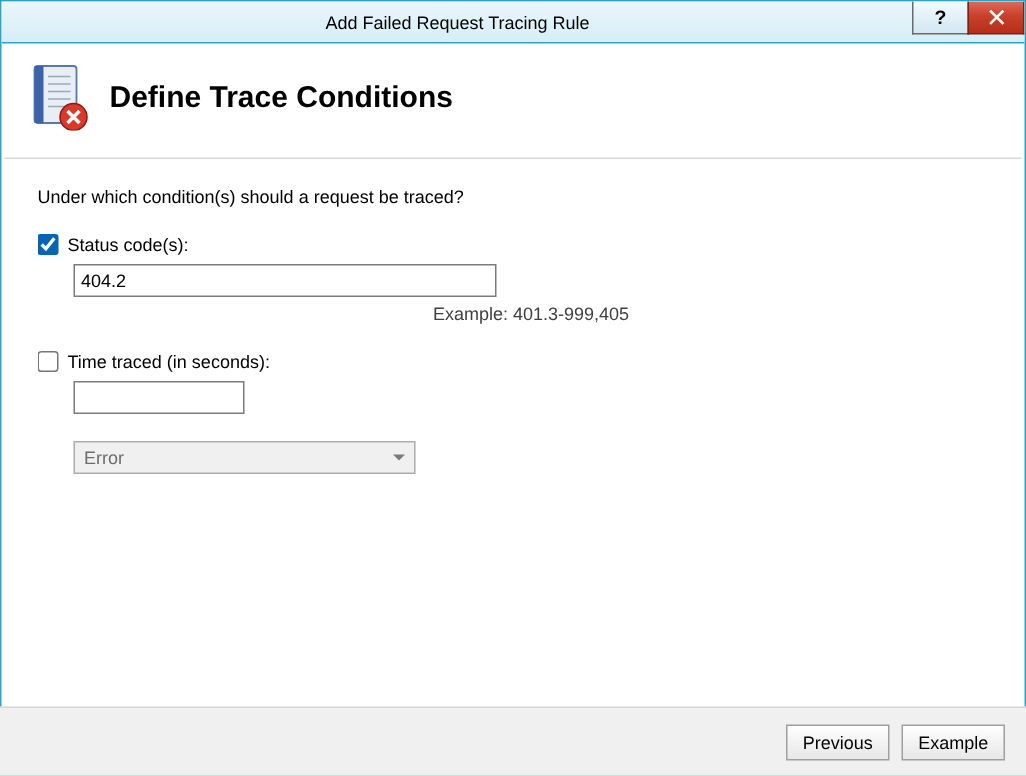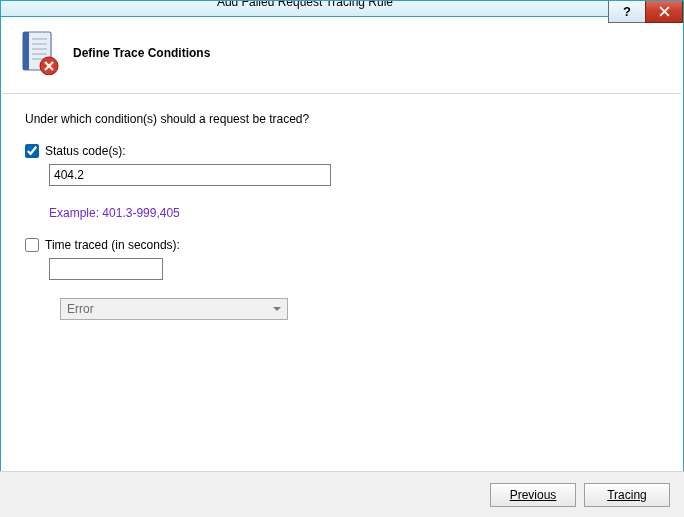--- a/index.html
+++ b/index.html
@@ -7,25 +7,25 @@
   body {
     font-family: "Segoe UI", Tahoma, sans-serif;
     font-size: 12px;
     background: #fff;
     width: 684px;
     height: 517px;
     overflow: hidden;
     border: 1px solid #2aa3c6;
   }
   .titlebar {
-    height: 16px;
+    height: 28px;
     background: linear-gradient(#eaf6fb, #d6eef7);
     border-bottom: 1px solid #2aa3c6;
     display: flex;
-    align-items: flex-end;
+    align-items: flex-start;
     position: relative;
   }
   .titlebar .title {
     flex: 1;
     text-align: center;
     line-height: 28px;
     font-size: 12px;
     color: #000;
   }
   .titlebar .btns {
@@ -55,21 +55,21 @@
     border-color: #7a2216;
   }
   .titlebar .tbtn.close svg { width: 11px; height: 11px; }
   .header {
     display: flex;
     align-items: center;
     padding: 14px 18px 18px 18px;
   }
   .header .icon { width: 40px; height: 44px; position: relative; margin-right: 14px; }
   .header h1 {
-    font-size: 12px;
+    font-size: 20px;
     font-weight: 700;
     margin: 0;
     color: #000;
   }
   .sep {
     height: 1px;
     background: #d7d7d7;
     margin: 0 2px;
   }
   .content {
@@ -97,38 +97,39 @@
     border: 1px solid #7b7b7b;
     padding: 2px 4px;
     font-family: inherit;
     font-size: 12px;
   }
   .text-input.wide { width: 282px; }
   .text-input.narrow { width: 114px; }
   .text-input:disabled { background: #fff; color: #000; }
   .example {
     font-size: 12px;
-    color: #6d28d9;
-    margin-top: 20px;
+    color: #404040;
+    margin-top: 4px;
+    text-align: center;
   }
   .section-gap { height: 18px; }
   .select {
     width: 228px;
     height: 22px;
     border: 1px solid #adadad;
     background: #f0f0f0;
     color: #6d6d6d;
     font-family: inherit;
     font-size: 12px;
     padding: 0 20px 0 6px;
     appearance: none;
     line-height: 20px;
     position: relative;
   }
-  .select-wrap { position: relative; display: inline-block; margin-left: 11px; }
+  .select-wrap { position: relative; display: inline-block; }
   .select-wrap::after {
     content: "";
     position: absolute;
     right: 7px; top: 9px;
     width: 0; height: 0;
     border-left: 4px solid transparent;
     border-right: 4px solid transparent;
     border-top: 4px solid #7a7a7a;
     pointer-events: none;
   }
@@ -138,29 +139,28 @@
     height: 46px;
     border-top: 1px solid #d7d7d7;
     background: #f0f0f0;
     display: flex;
     align-items: center;
     justify-content: flex-end;
     padding: 0 14px;
     gap: 8px;
   }
   .btn {
-    width: 86px;
+    width: 69px;
     height: 24px;
     border: 1px solid #9f9f9f;
     background: linear-gradient(#fefefe, #e7e7e7);
     font-family: inherit;
     font-size: 12px;
     color: #000;
     cursor: default;
-    text-decoration: underline;
   }
   .btn:disabled {
     color: #9a9a9a;
     background: #efefef;
   }
   .label-text { font-size: 12px; color: #000; }
 </style>
 </head>
 <body>
 
@@ -223,14 +223,14 @@
 
   <div class="indent">
     <span class="select-wrap">
       <div class="select">Error</div>
     </span>
   </div>
 </div>
 
 <div class="footer">
   <button class="btn">Previous</button>
-  <button class="btn">Tracing</button>
+  <button class="btn">Example</button>
 </div>
 
 </body></html>

